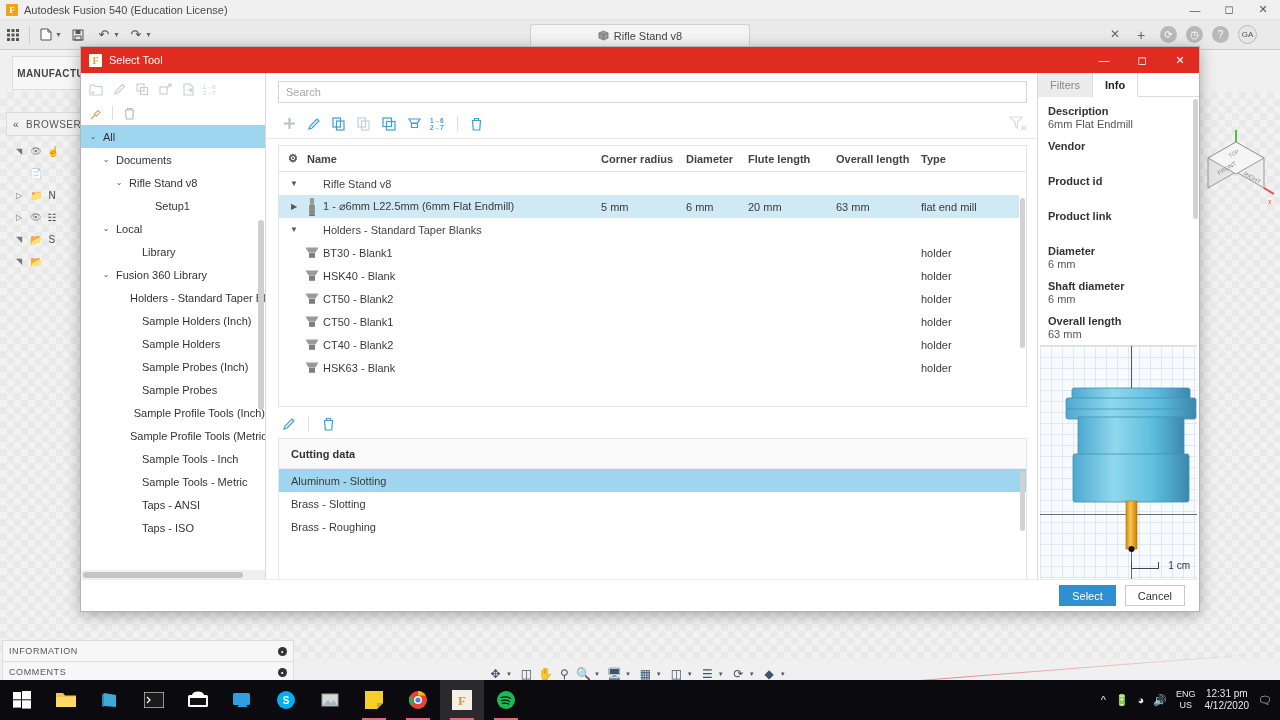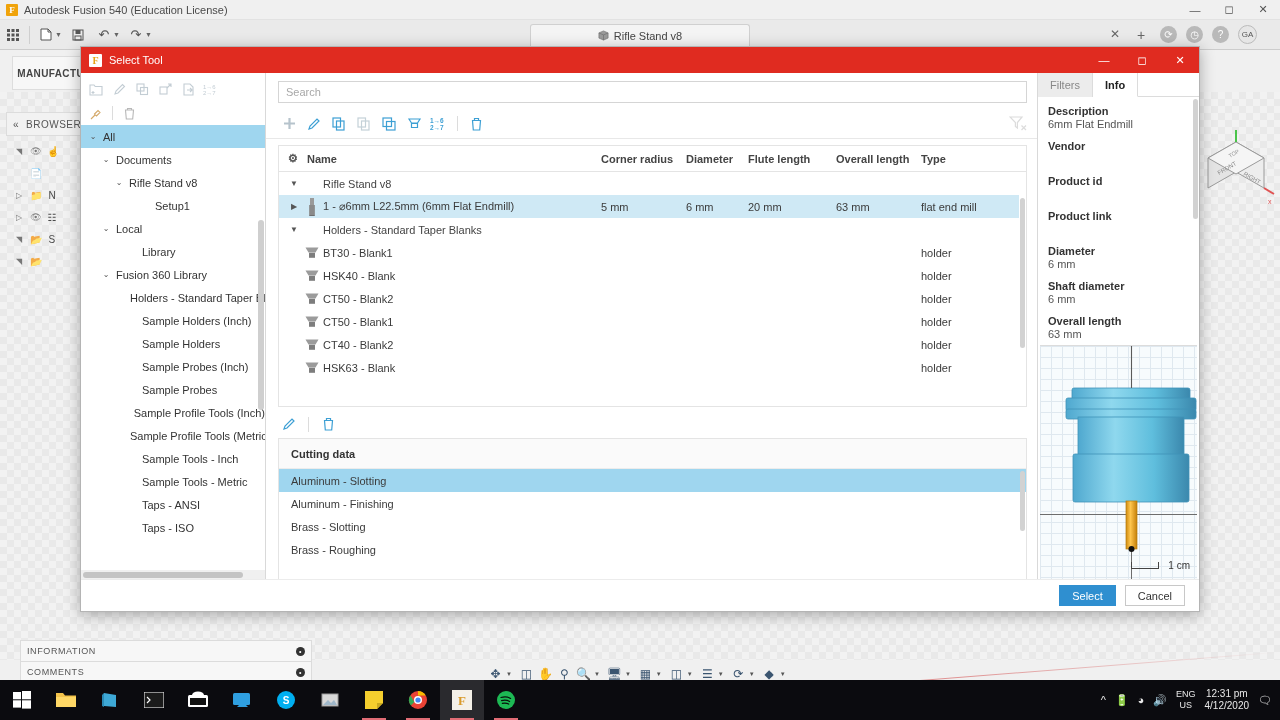--- a/index.html
+++ b/index.html
@@ -82,21 +82,21 @@
   .f-browser {
     position:absolute; top:112px; left:6px; width:250px; height:24px;
     background:#f2f2f2; border:1px solid #dcdcdc; display:flex;align-items:center;
     padding-left:6px; gap:7px; font-size:10px; color:#555; letter-spacing:.5px;
   }
   .f-browser-rows { position:absolute; top:140px; left:6px; width:250px; }
   .f-brow-row { height:22px; display:flex; align-items:center; gap:6px; padding-left:10px; font-size:10px; color:#4a4a4a; }
   .f-brow-row .tri { font-size:8px; color:#777; width:8px;}
   .f-brow-row .eye { font-size:9px; color:#777;}
   .f-brow-row .fld { font-size:10px;}
-  .f-bottom-panels { position:absolute; top:640px; left:20px; width:292px; }
+  .f-bottom-panels { position:absolute; top:640px; left:2px; width:292px; }
   .f-bpanel {
     height:22px;border:1px solid #dcdcdc;background:#f7f7f7;display:flex;align-items:center;
     padding:0 6px; font-size:9px;color:#555;letter-spacing:.6px;margin-bottom:-1px;
   }
   .f-bpanel .dot { margin-left:auto; width:9px;height:9px;border-radius:50%;background:#333;color:#fff;
      font-size:7px;display:flex;align-items:center;justify-content:center;}
   .f-navbar {
     position:absolute; top:662px; left:487px; height:24px;
     display:flex; align-items:center; gap:2px;
   }
@@ -759,23 +759,20 @@
       <div class="cd-wrap">
         <div class="cd-head">Cutting data</div>
         <div class="cd-body" id="cd-body">
           <div class="cd-vscroll">
               <i></i>
             </div>
         <div class="cd-row sel">
               <span>Aluminum - Slotting</span>
             </div>
             <div class="cd-row">
-              <span>Aluminum - Finishing</span>
-            </div>
-            <div class="cd-row">
               <span>Brass - Slotting</span>
             </div>
             <div class="cd-row">
               <span>Brass - Roughing</span>
             </div>
           </div>
       </div>
     </div>
 
     <div class="info-pane">

